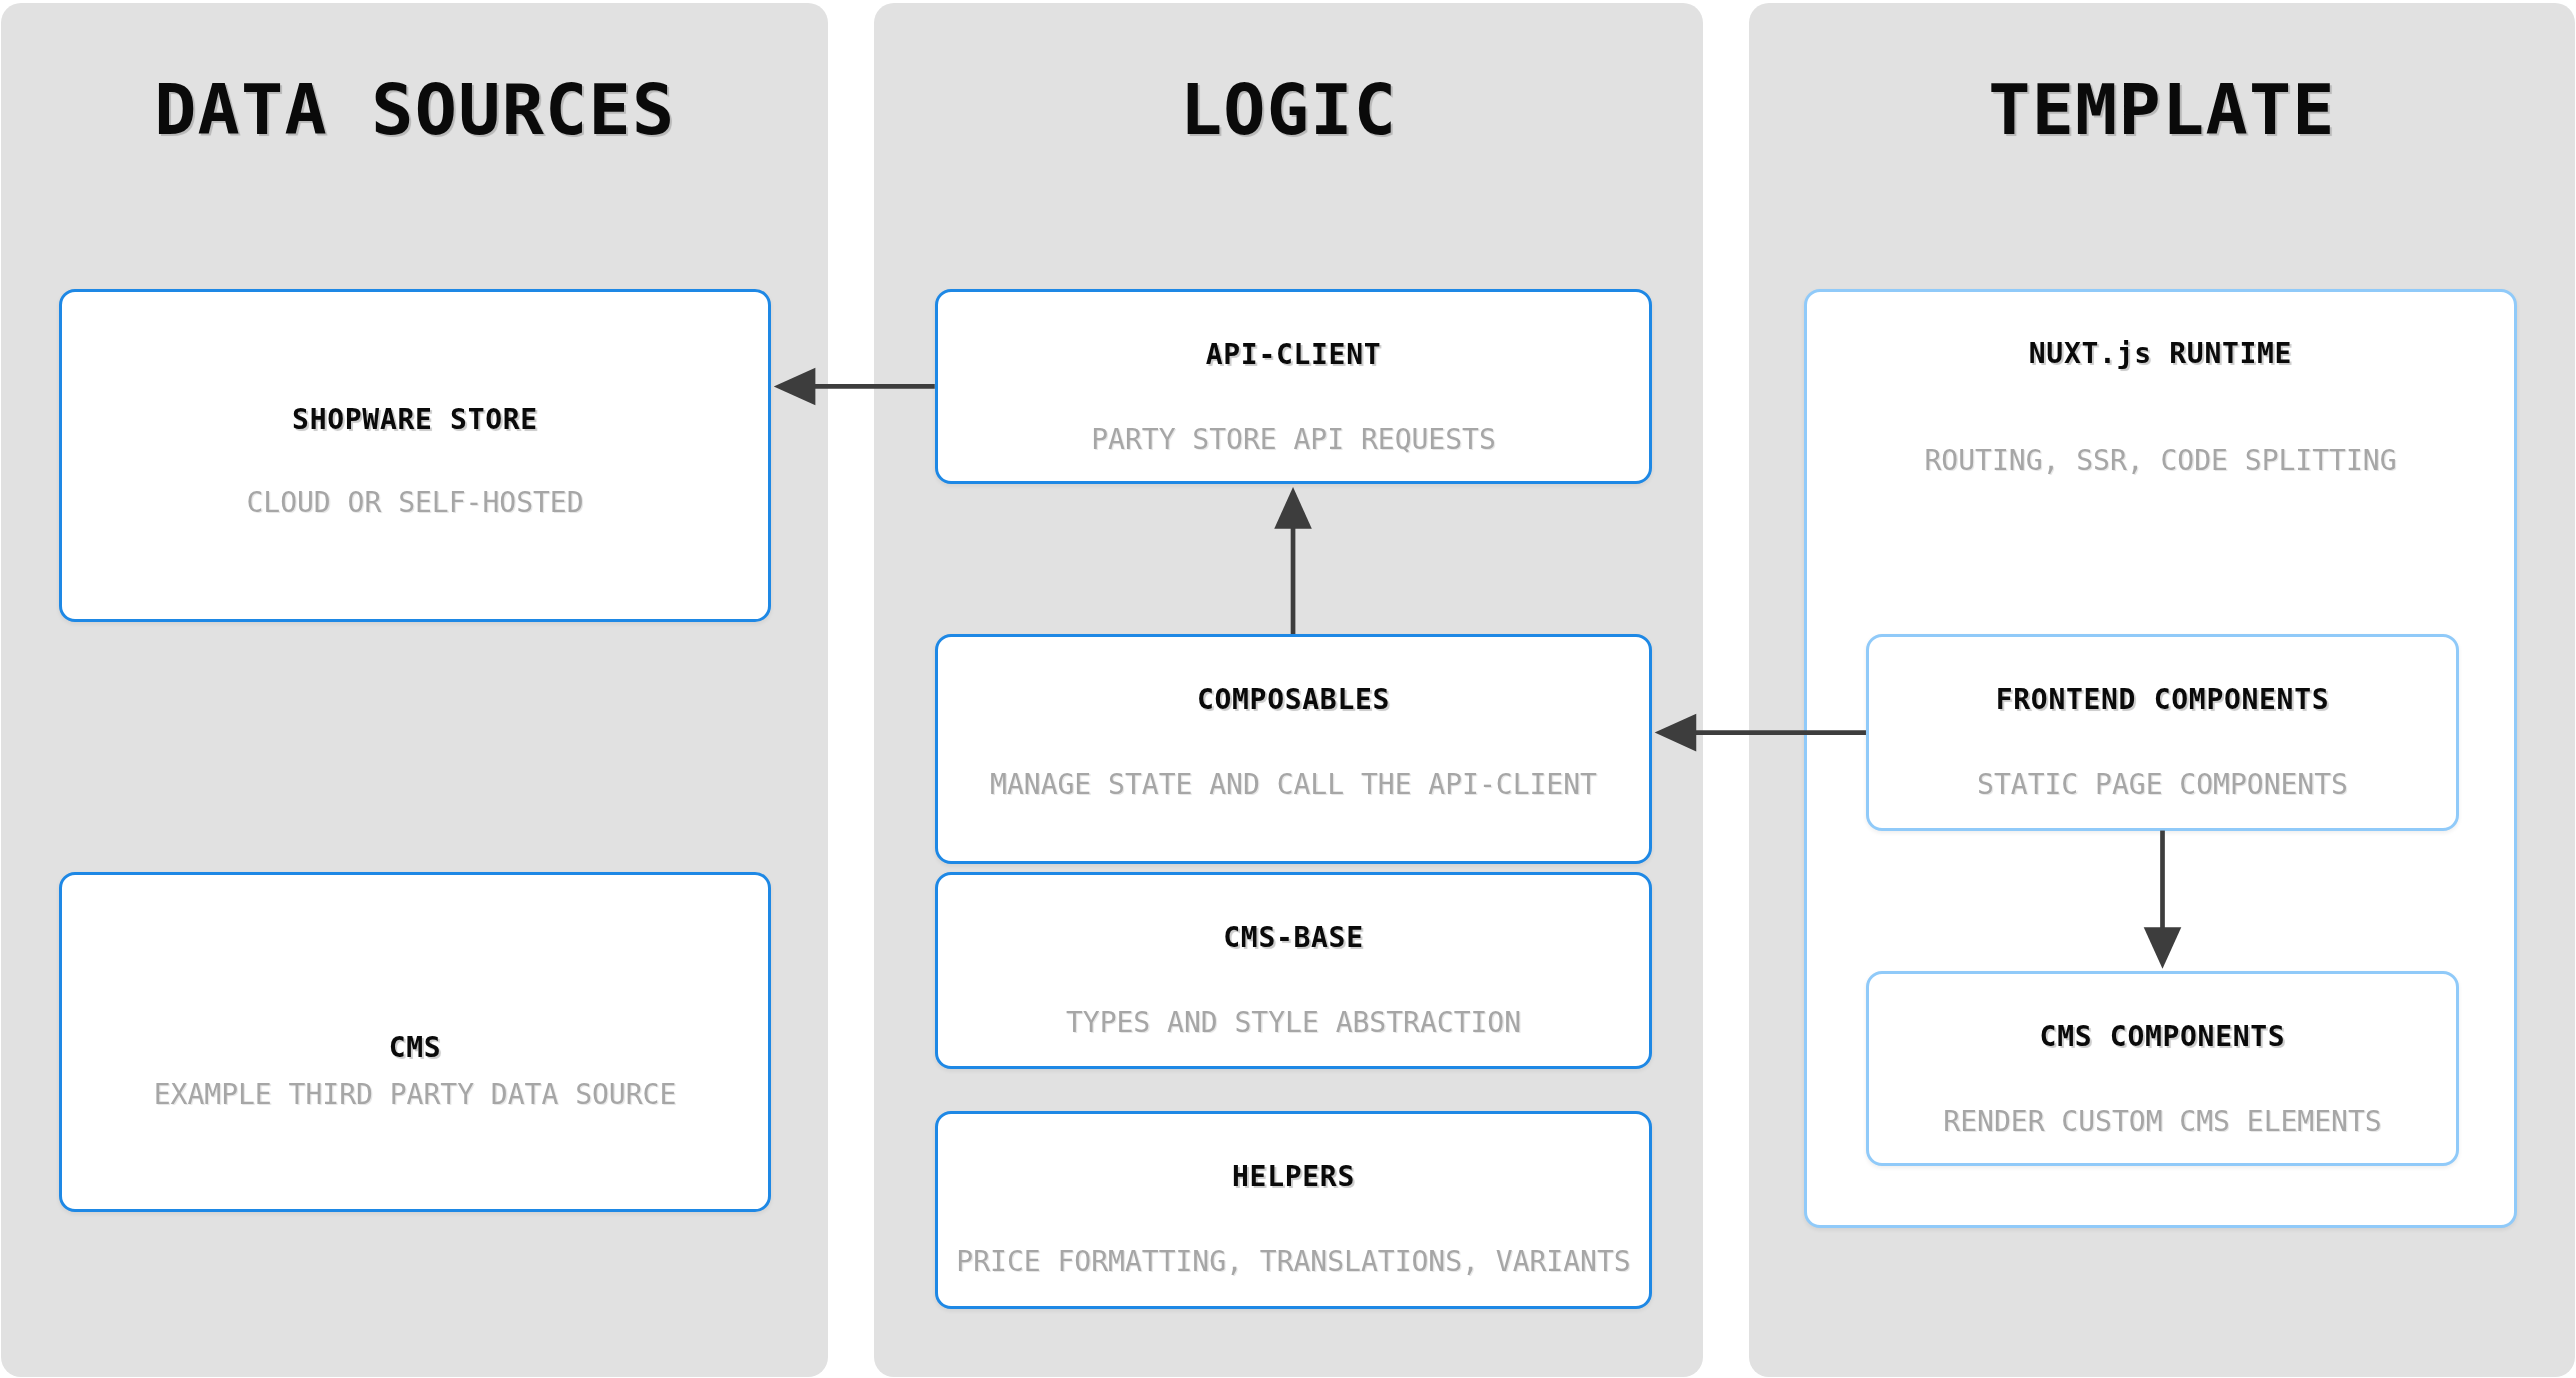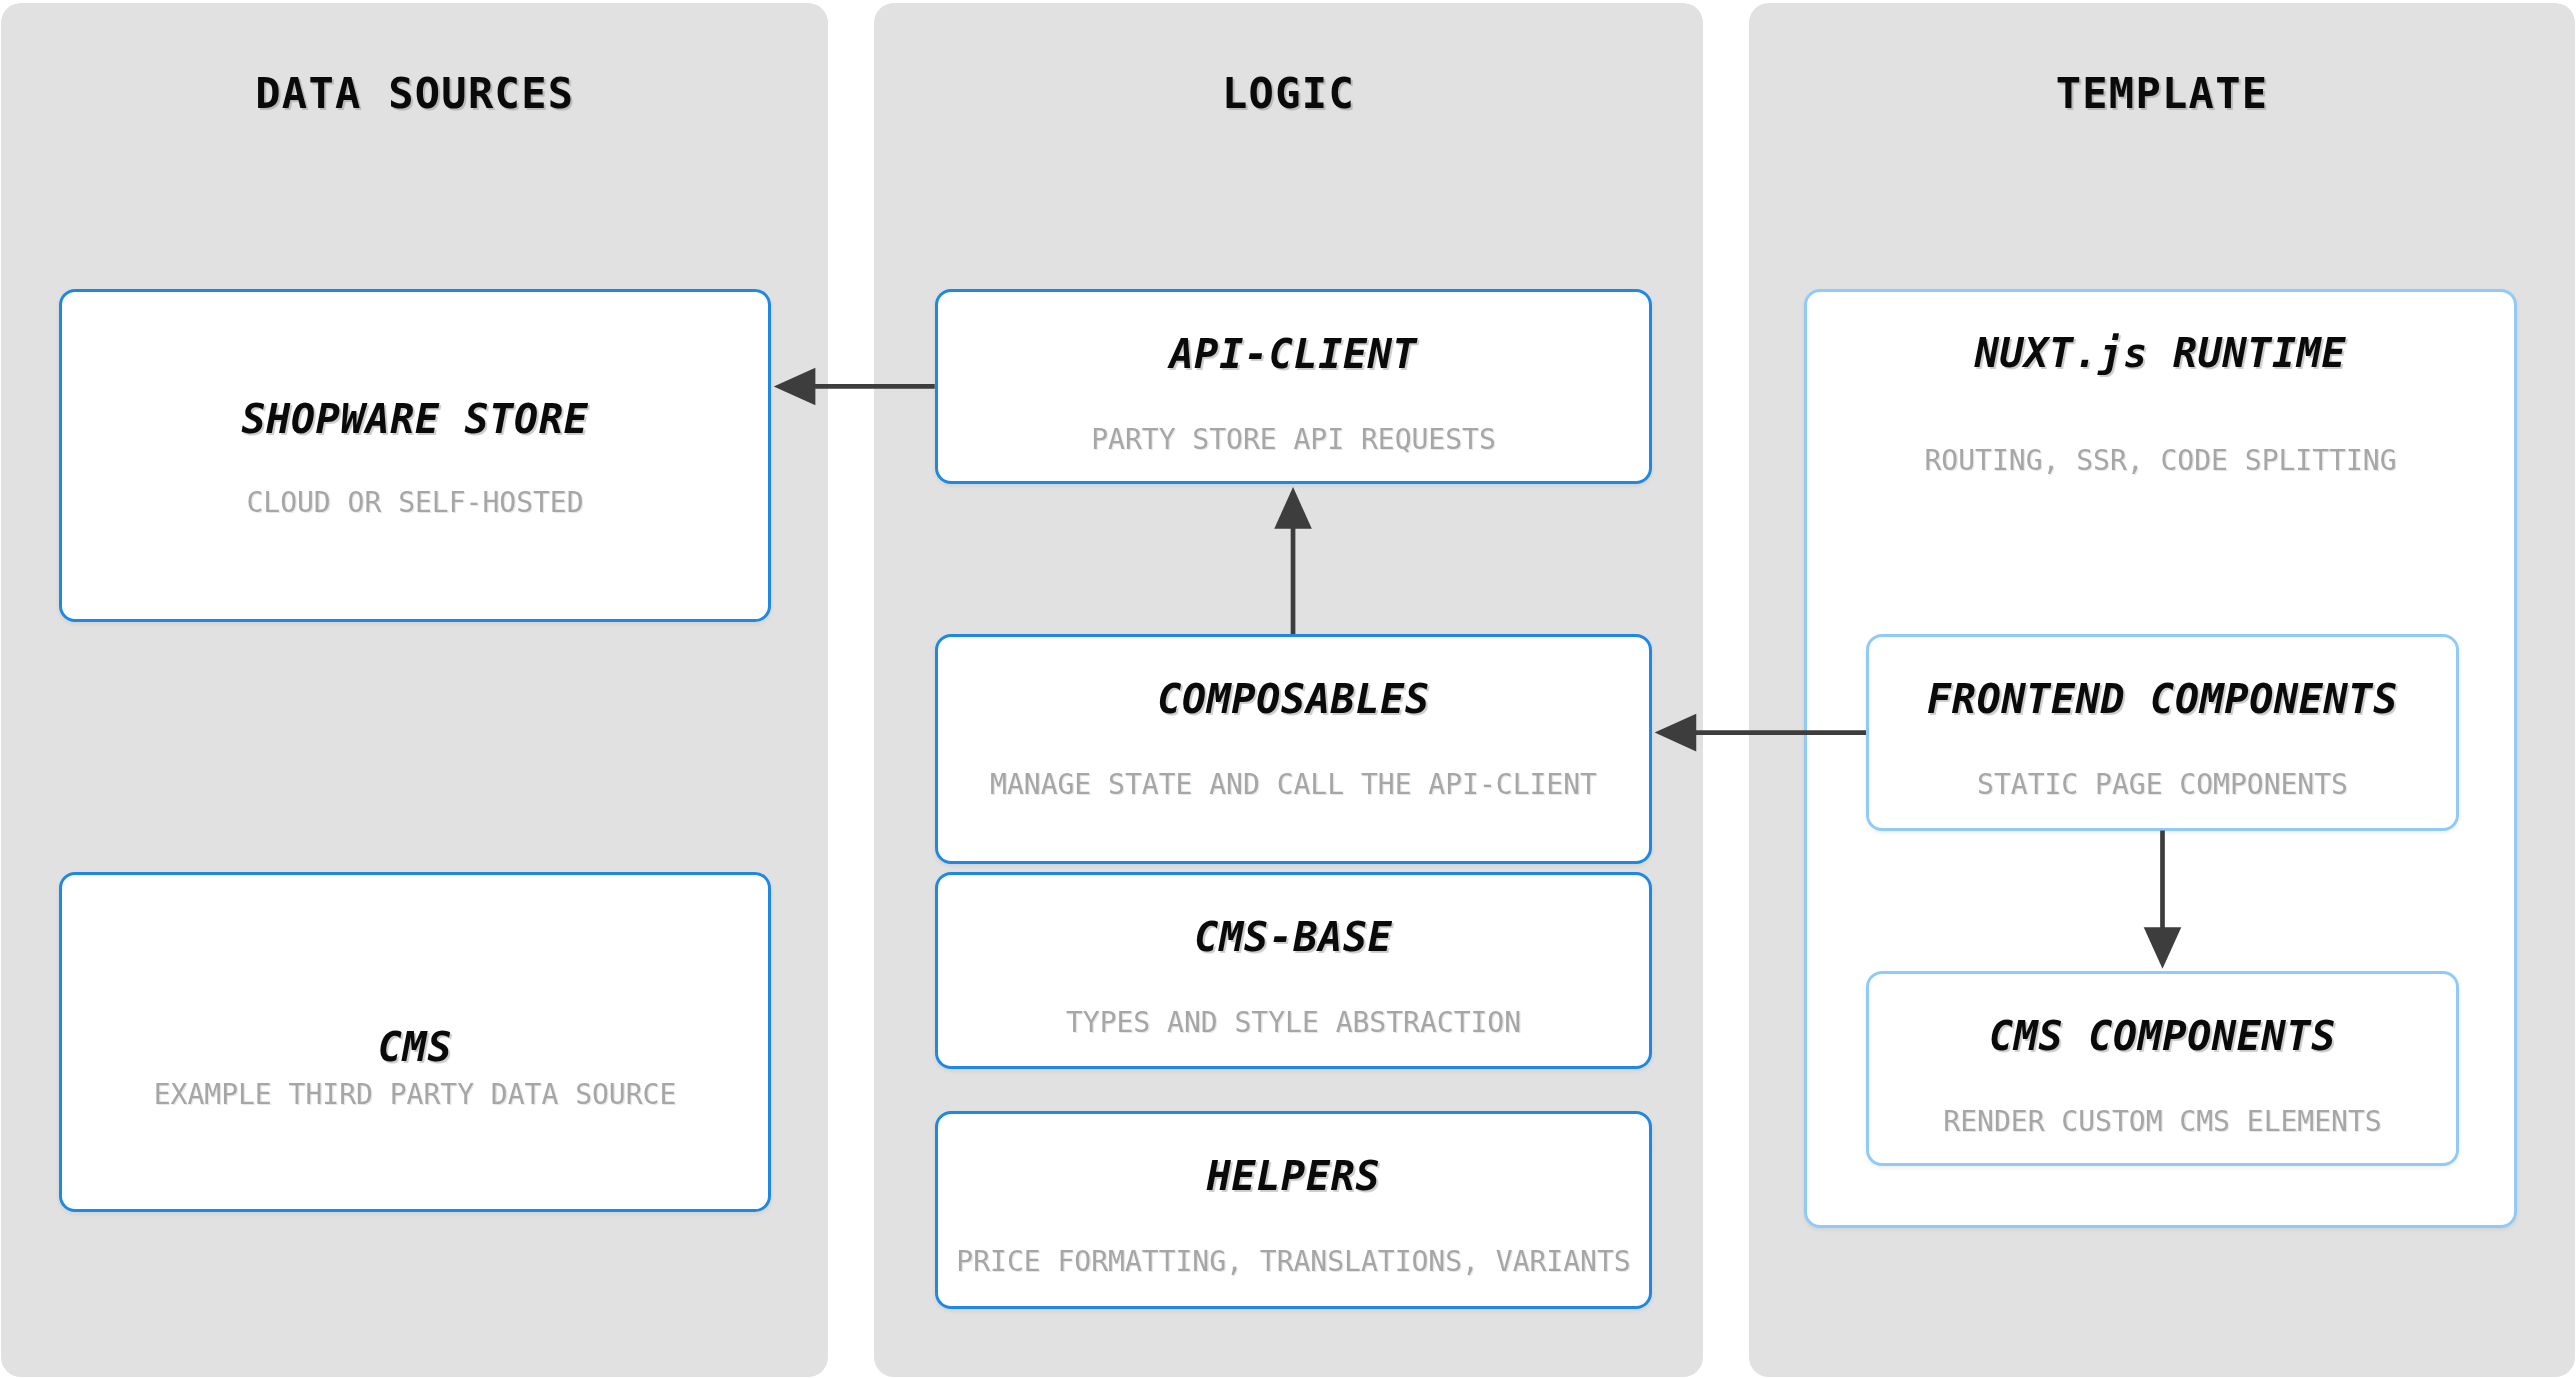--- a/index.html
+++ b/index.html
@@ -7,33 +7,33 @@
     --border-light:#90caf9; --arrow:#3d3d3d; --title:#0a0a0a; --subtitle:#a6a6a6;
   }
   *{box-sizing:border-box;margin:0;padding:0;}
   html,body{background:var(--page-bg);}
   body{font-family:"DejaVu Sans Mono","Liberation Mono",monospace;}
   .canvas{position:relative;width:2576px;height:1378px;background:var(--page-bg);overflow:hidden;}
 
   .column{position:absolute;top:2.7px;height:1374px;background:var(--col-bg);border-radius:20px;}
   .col-header{
     position:absolute;top:66px;left:0;width:100%;text-align:center;
-    font-size:42px;font-weight:bold;color:var(--title);letter-spacing:1.3px;
+    font-size:70px;font-weight:bold;color:var(--title);letter-spacing:1.3px;
     text-shadow:2px 2px 0.7px rgba(0,0,0,0.18);
   }
 
   .box{
     position:absolute;background:#ffffff;border:3.4px solid var(--border-primary);
     border-radius:16px;box-shadow:0 2px 4px rgba(0,0,0,0.07);
   }
   .box.light{border-color:var(--border-light);}
   .btitle{
     position:absolute;left:0;width:100%;top:62px;transform:translateY(-50%);
-    text-align:center;font-size:40px;font-weight:bold;color:var(--title);
-    letter-spacing:0.7px;text-shadow:2px 2px 0.7px rgba(0,0,0,0.2);white-space:nowrap;font-style:italic;
+    text-align:center;font-size:28px;font-weight:bold;color:var(--title);
+    letter-spacing:0.7px;text-shadow:2px 2px 0.7px rgba(0,0,0,0.2);white-space:nowrap;
   }
   .bsub{
     position:absolute;left:0;width:100%;top:147px;transform:translateY(-50%);
     text-align:center;font-size:28px;font-weight:normal;color:var(--subtitle);
     text-shadow:1.3px 1.3px 0.7px rgba(0,0,0,0.10);white-space:nowrap;
   }
 
   .arrows{position:absolute;left:0;top:0;width:2576px;height:1378px;pointer-events:none;}
   .arrows line{stroke:var(--arrow);stroke-width:7px;}
   .arrows polygon{fill:var(--arrow);}

